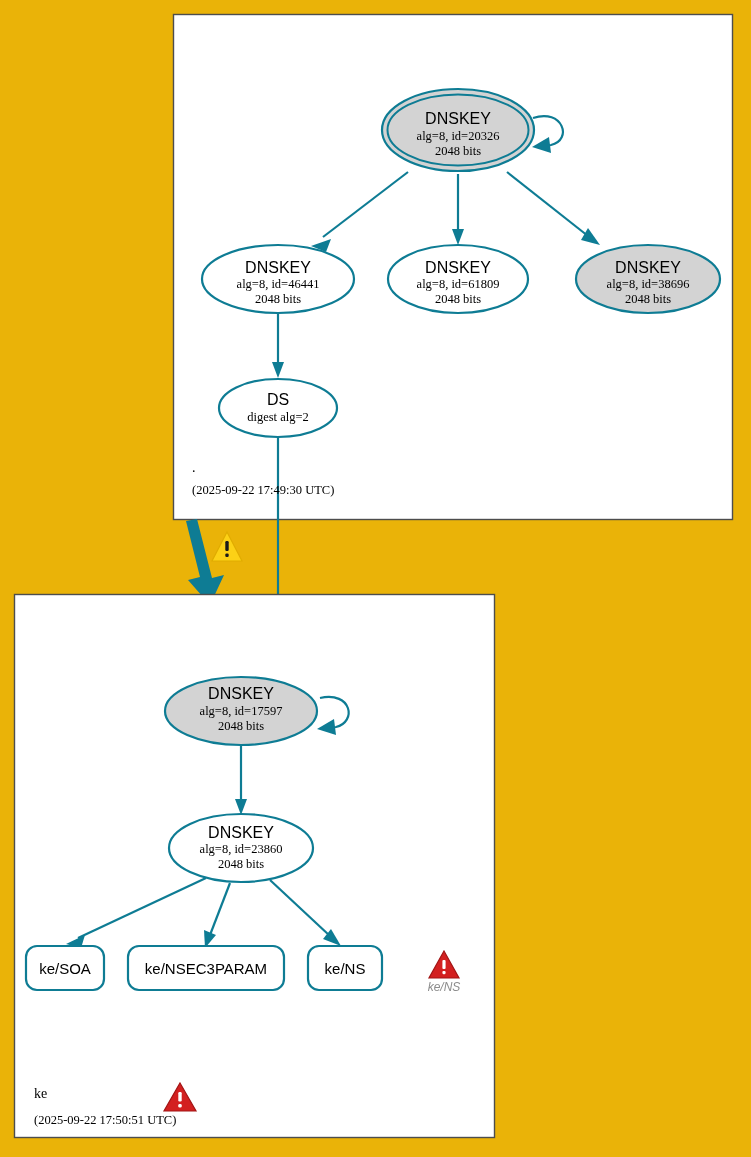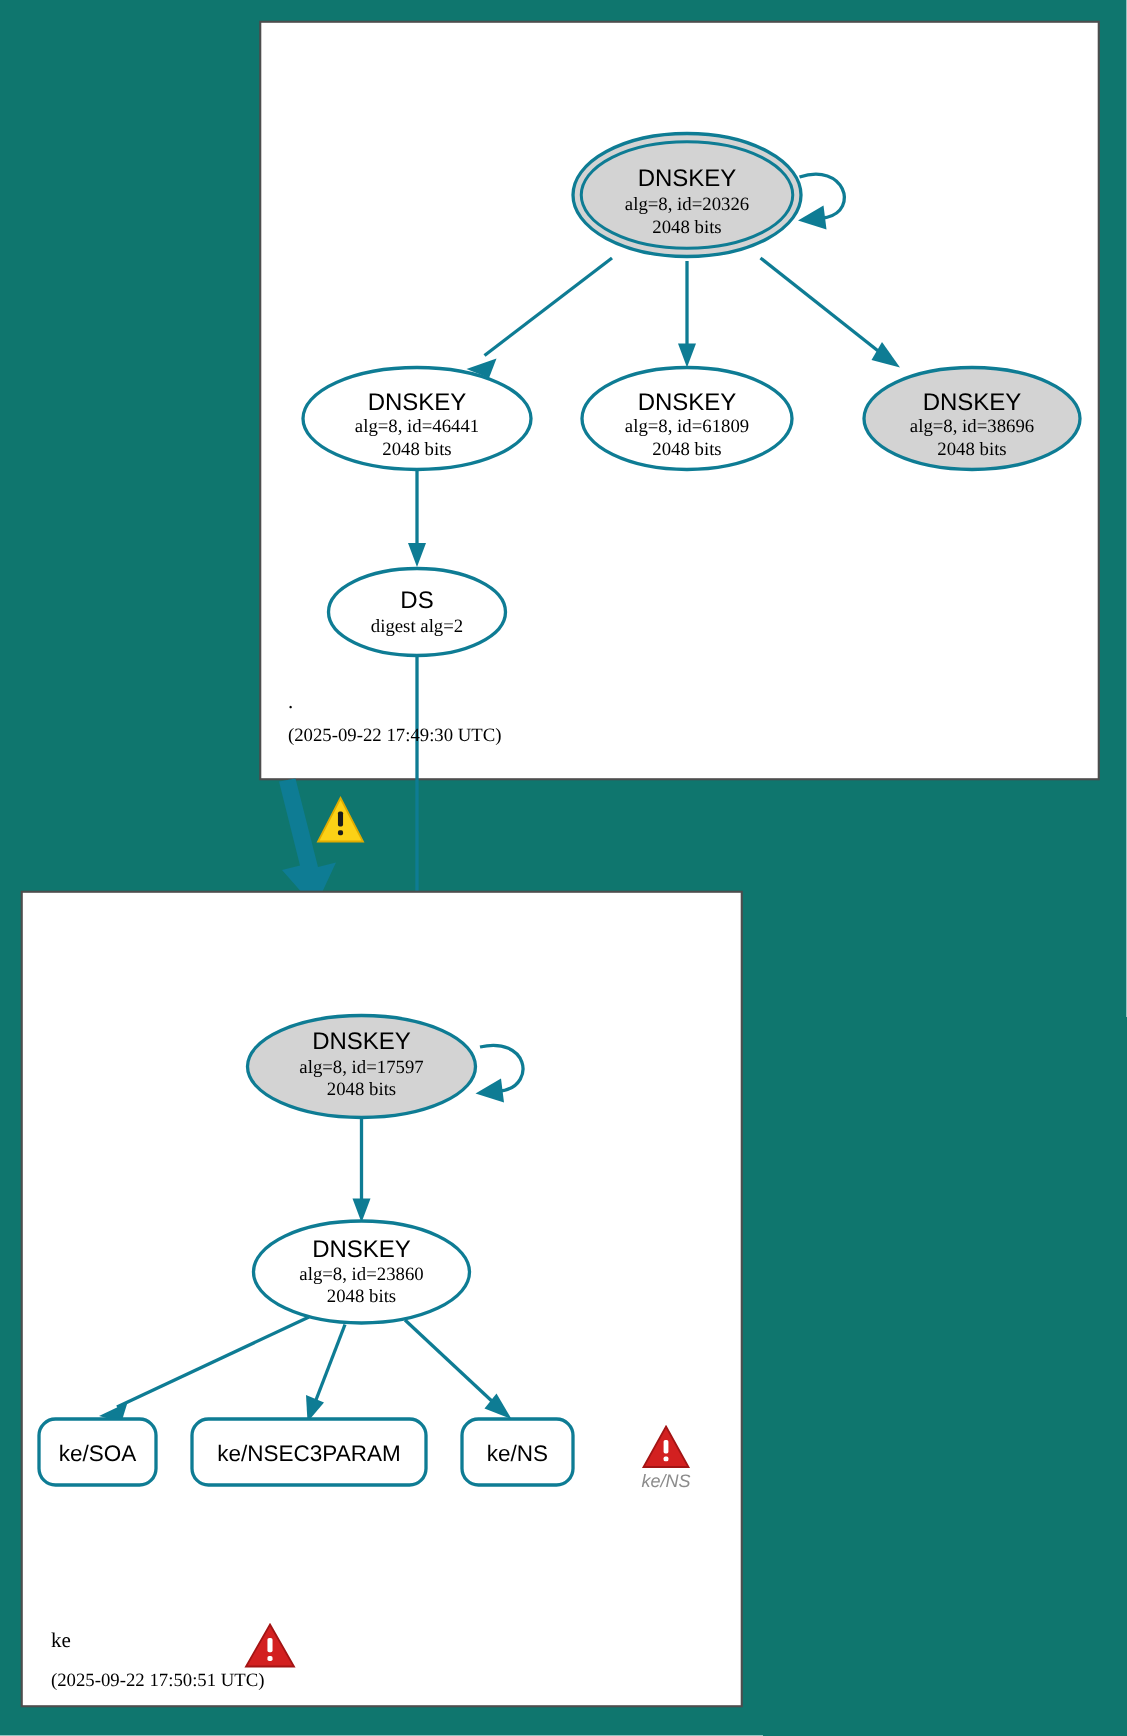--- a/index.html
+++ b/index.html
@@ -7,21 +7,21 @@
     padding: 0;
     background: #ffffff;
   }
   body {
     font-family: "Liberation Sans", sans-serif;
   }
   #canvas {
     position: relative;
     width: 751px;
     height: 1157px;
-    background: #0f766e;
+    background: #eab308;
     overflow: hidden;
   }
   #graph-svg {
     position: absolute;
     left: 0;
     top: 0;
     width: 751px;
     height: 1157px;
   }
   .zone-box {

